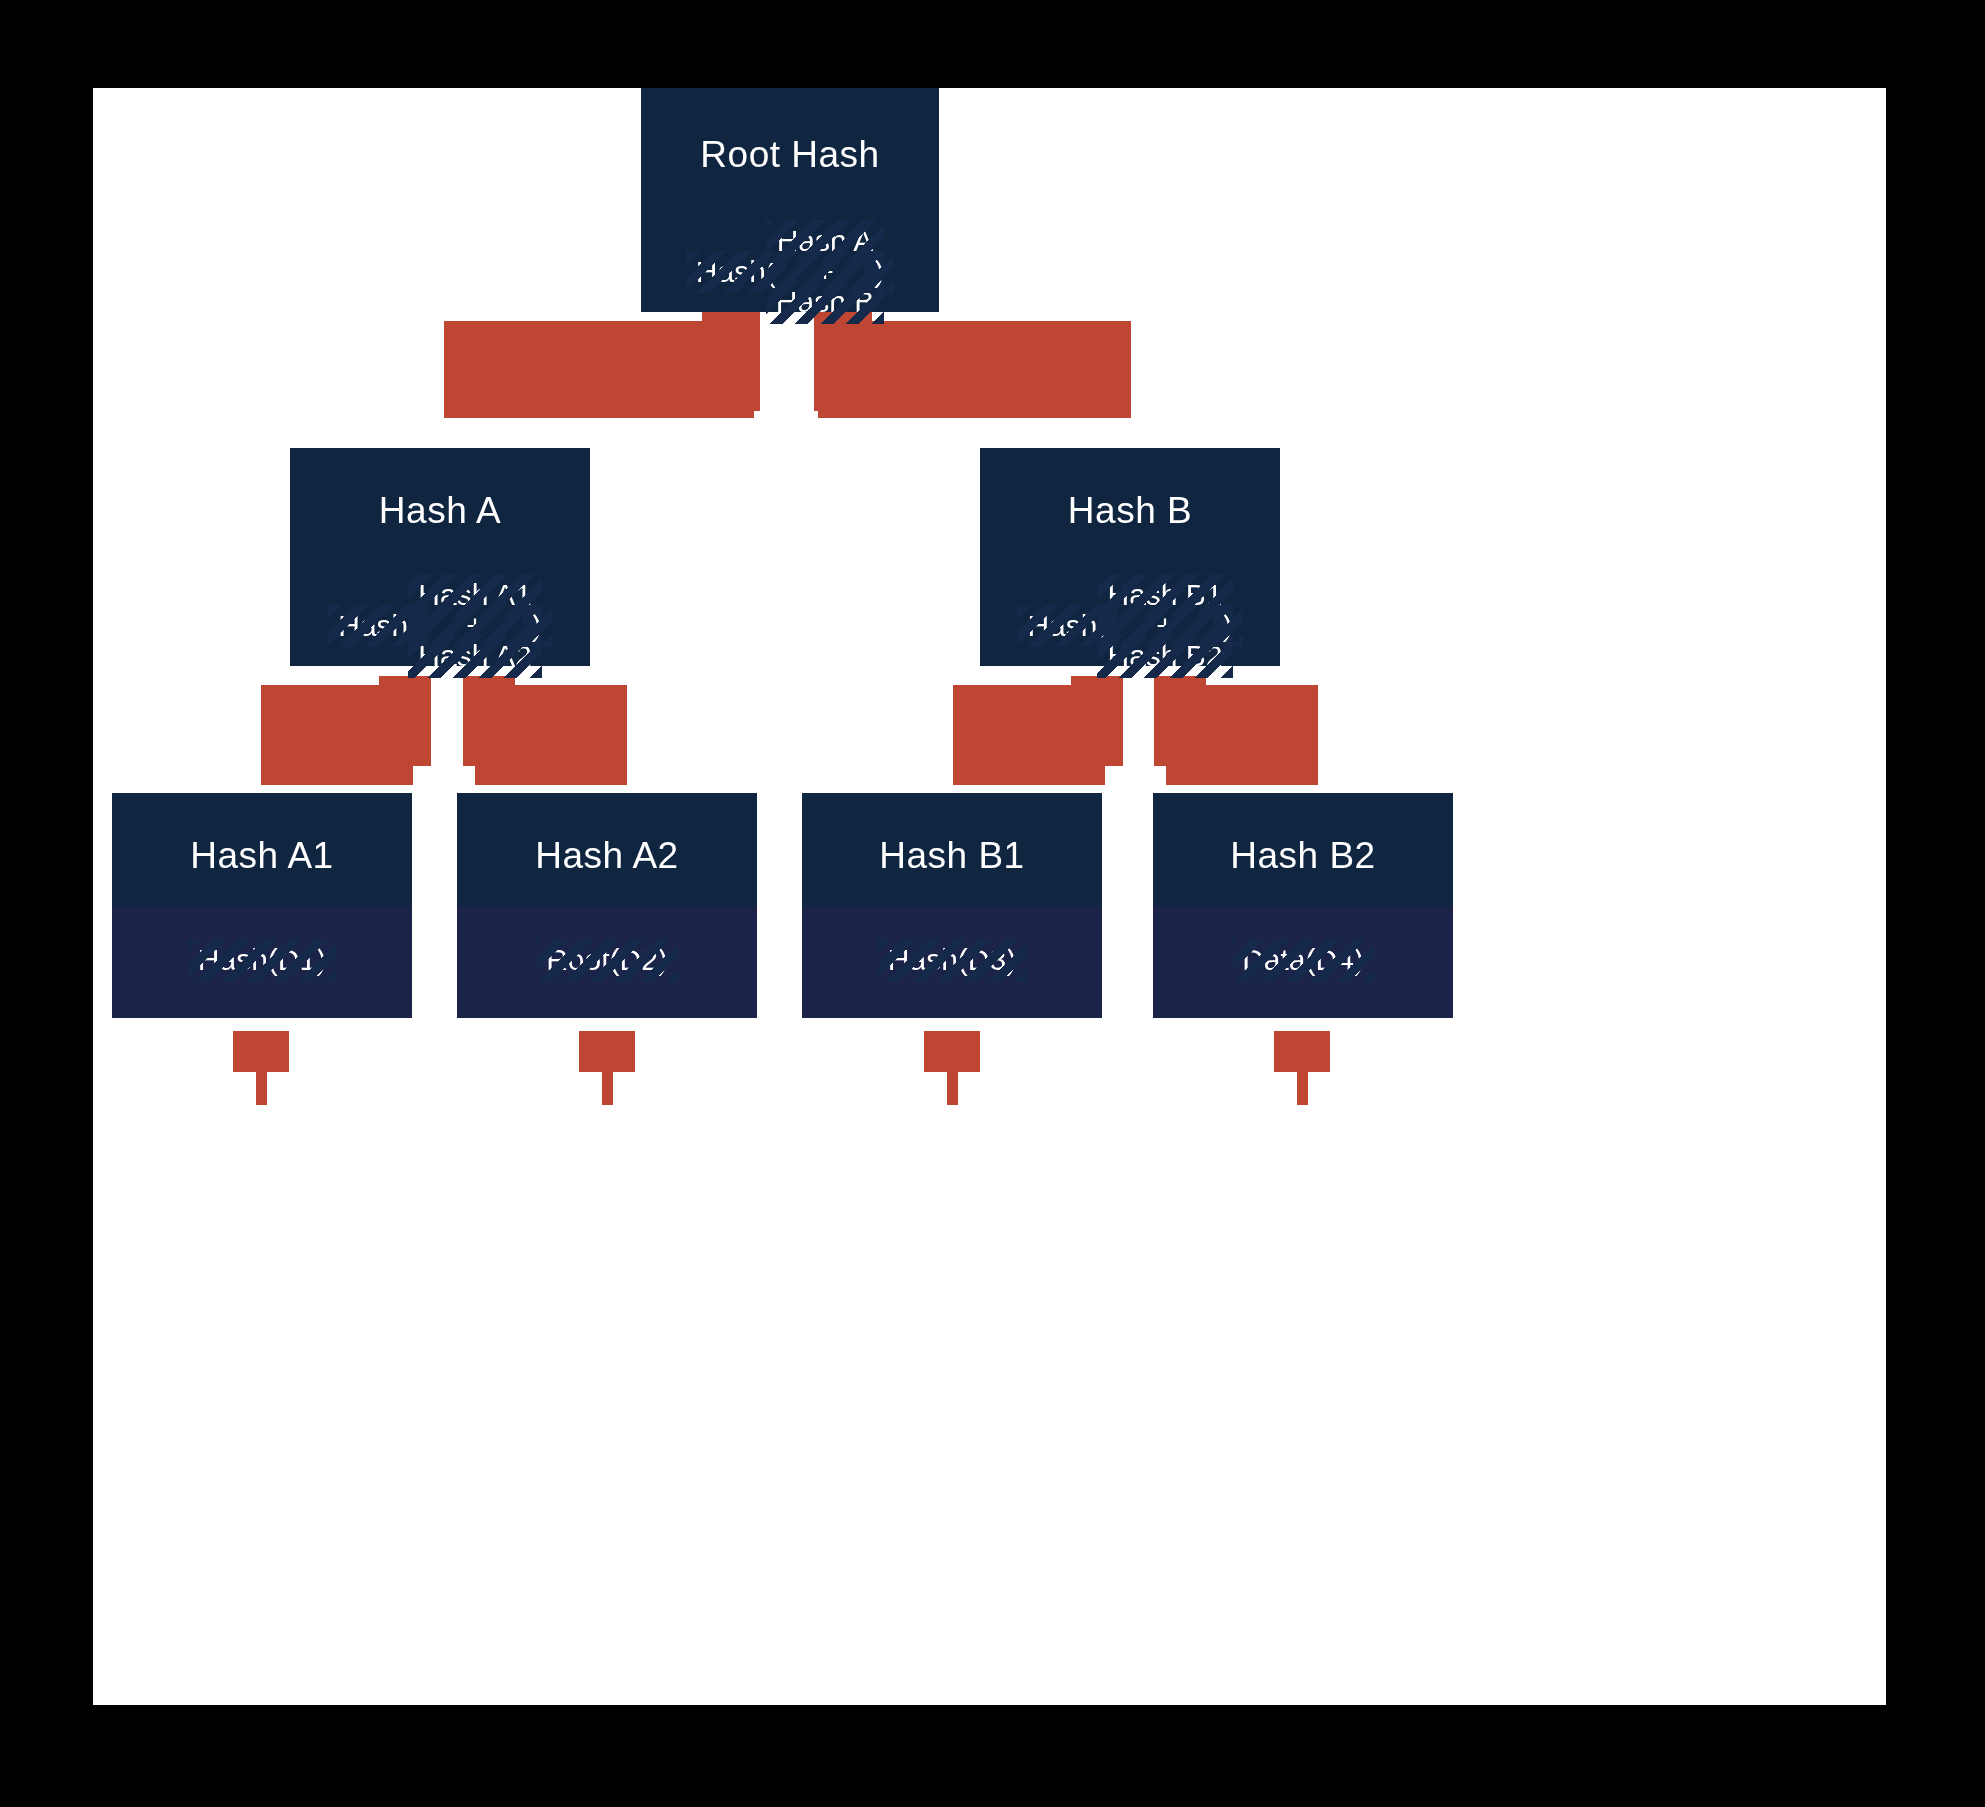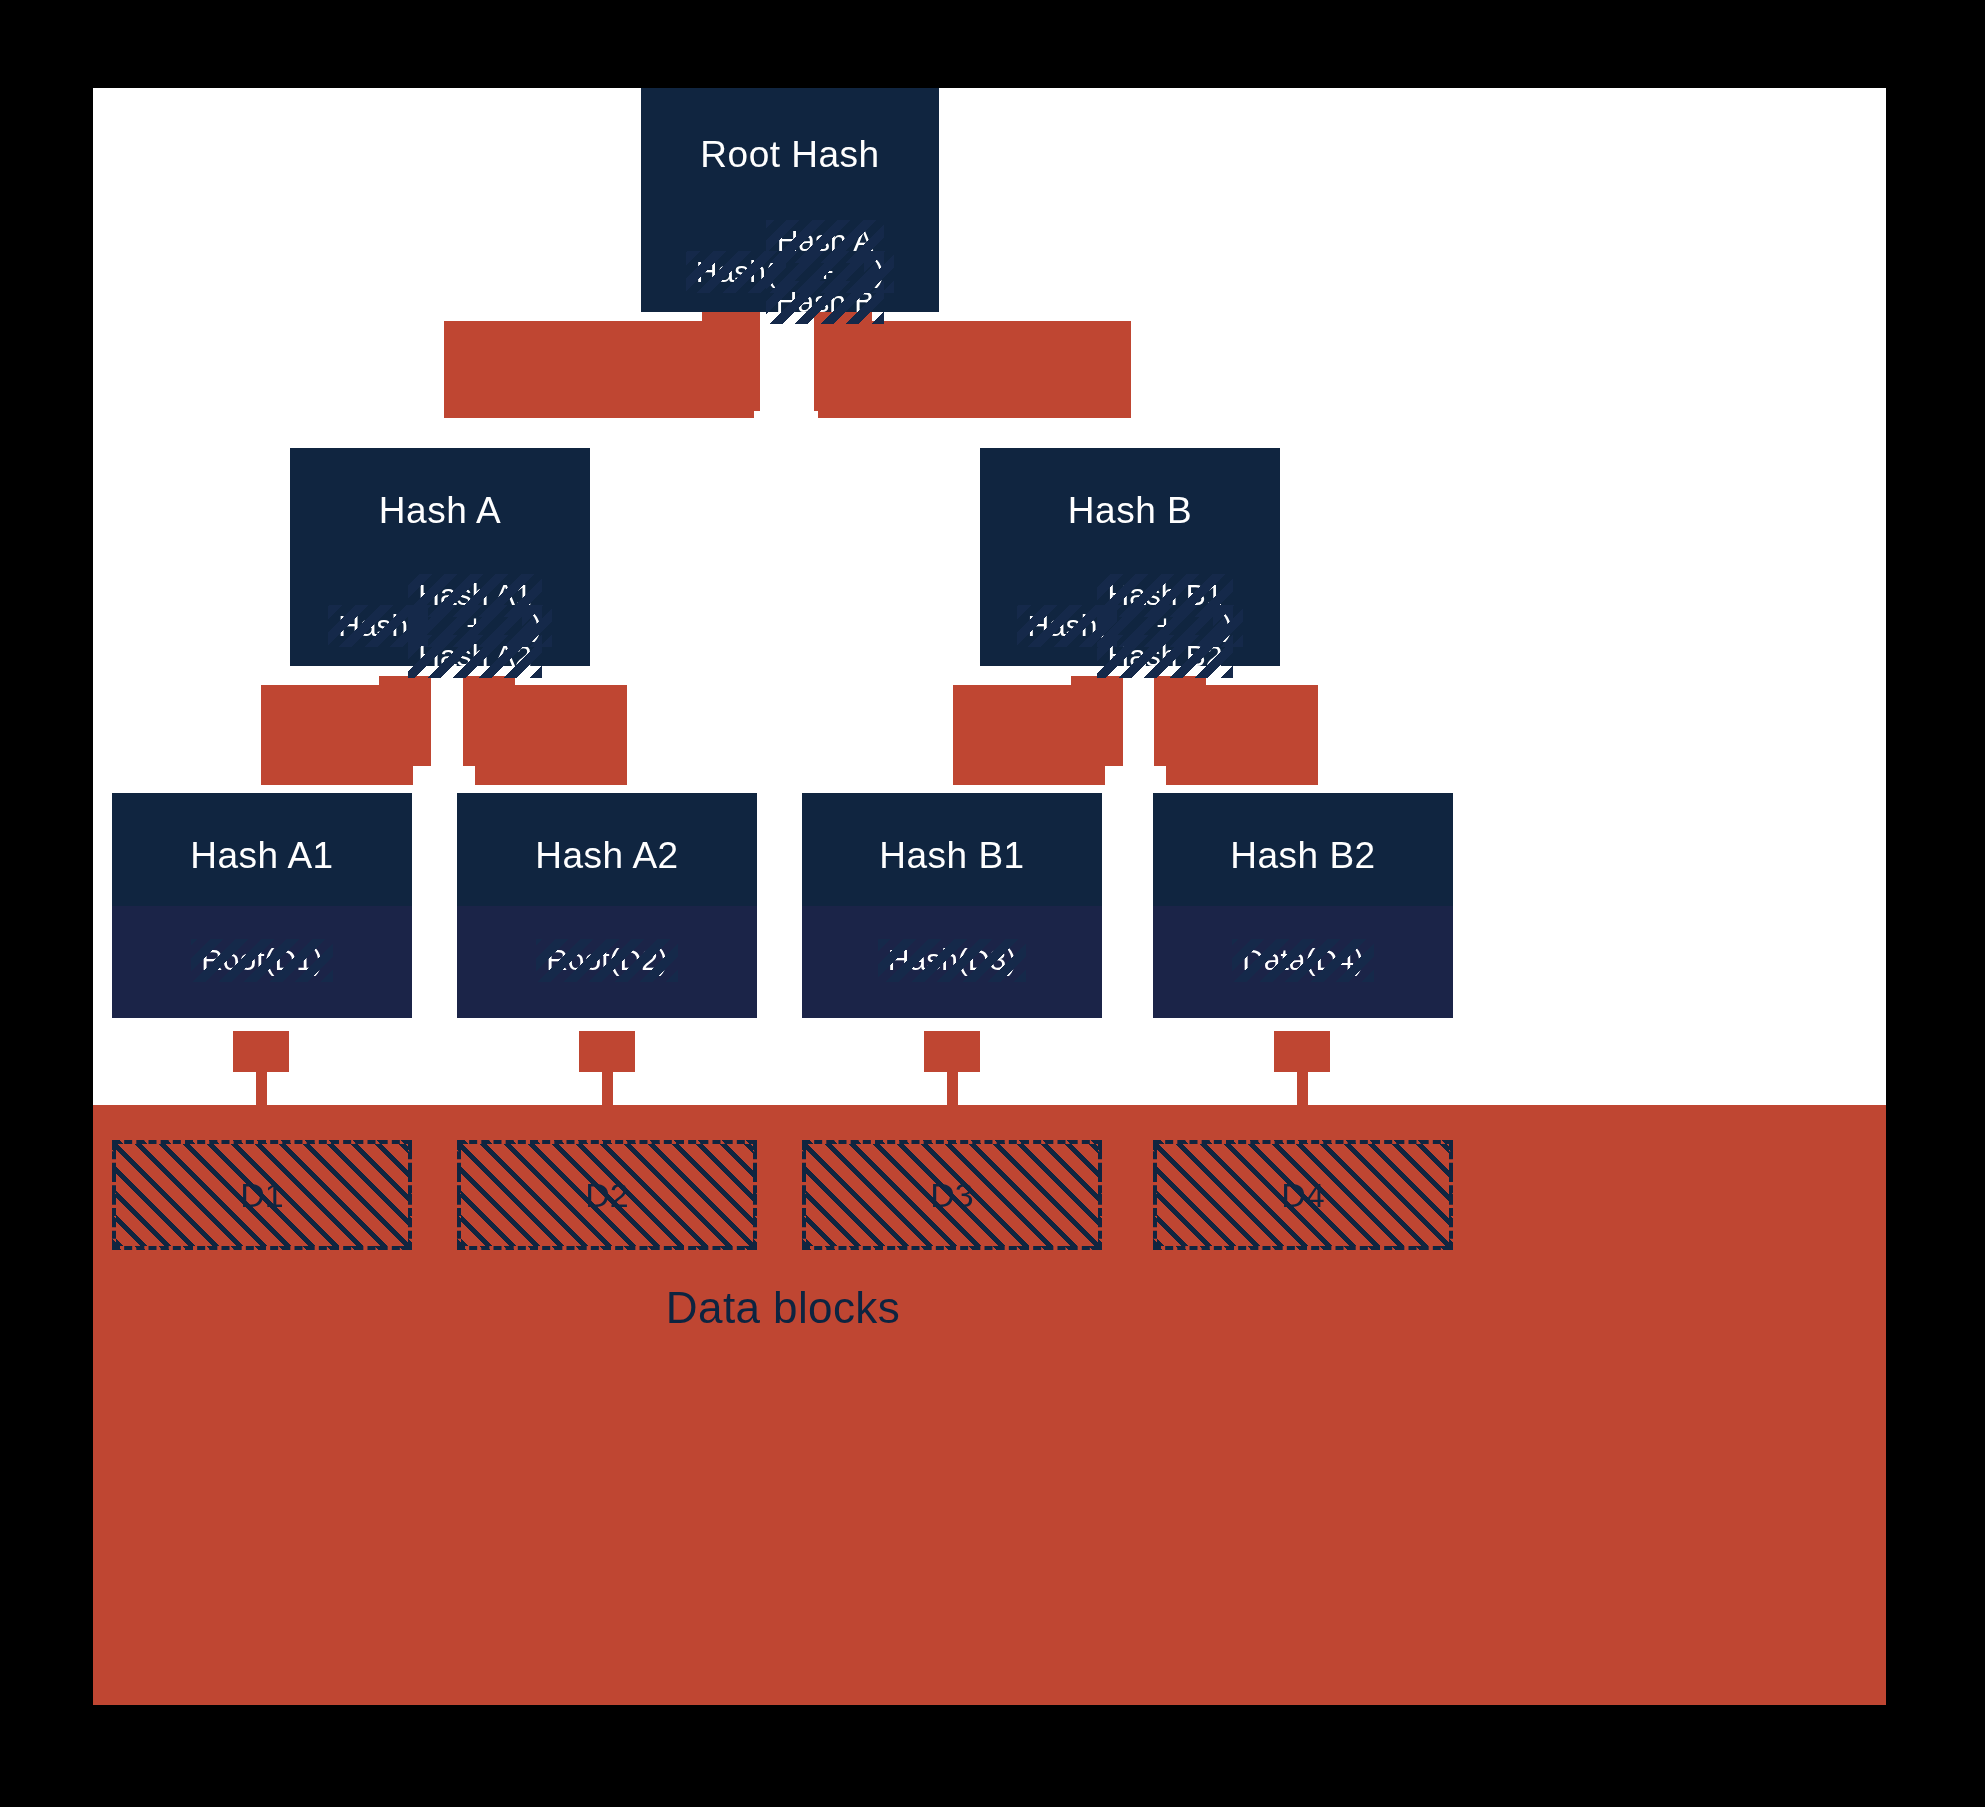--- a/index.html
+++ b/index.html
@@ -117,21 +117,21 @@
           <span class="obscure" style="display:block;">+</span>
           <span class="obscure" style="display:block;">Hash B2</span>
         </span><span class="obscure" style="vertical-align:middle;">)</span>
       </div>
     </div>
 
     <div class="node" style="left:19px;top:705px;width:300px;height:225px;">
       <div class="leaf-lower" style="top:113px;height:112px;"></div>
       <div class="title" style="top:42px;">Hash A1</div>
       <div class="body" style="top:152px;">
-        <span class="obscure">Root(D1)</span>
+        <span class="obscure">Hash(D1)</span>
       </div>
     </div>
 
     <div class="node" style="left:364px;top:705px;width:300px;height:225px;">
       <div class="leaf-lower" style="top:113px;height:112px;"></div>
       <div class="title" style="top:42px;">Hash A2</div>
       <div class="body" style="top:152px;">
         <span class="obscure">Root(D2)</span>
       </div>
     </div>
@@ -162,32 +162,15 @@
     </div>
     <div style="position:absolute;left:831px;top:943px;width:56px;height:74px;">
       <div class="head" style="position:absolute;left:0;top:0;width:56px;height:41px;background:#bf4632;"></div>
       <div class="stem" style="position:absolute;left:23px;top:41px;width:11px;height:33px;background:#bf4632;"></div>
     </div>
     <div style="position:absolute;left:1181px;top:943px;width:56px;height:74px;">
       <div class="head" style="position:absolute;left:0;top:0;width:56px;height:41px;background:#bf4632;"></div>
       <div class="stem" style="position:absolute;left:23px;top:41px;width:11px;height:33px;background:#bf4632;"></div>
     </div>
 
-    <div id="band" style="left:0px;top:1017px;width:1793px;height:600px;">
-
-      <div class="dblock" style="left:19px;top:35px;width:300px;height:110px;">
-        <span>D1</span>
-      </div>
-      <div class="dblock" style="left:364px;top:35px;width:300px;height:110px;">
-        <span>D2</span>
-      </div>
-      <div class="dblock" style="left:709px;top:35px;width:300px;height:110px;">
-        <span>D3</span>
-      </div>
-      <div class="dblock" style="left:1060px;top:35px;width:300px;height:110px;">
-        <span>D4</span>
-      </div>
-
-      <div id="band-label" style="top:178px;width:1380px;">Data blocks</div>
-    </div>
 
   </div>
 </div>
 
 </body></html>

